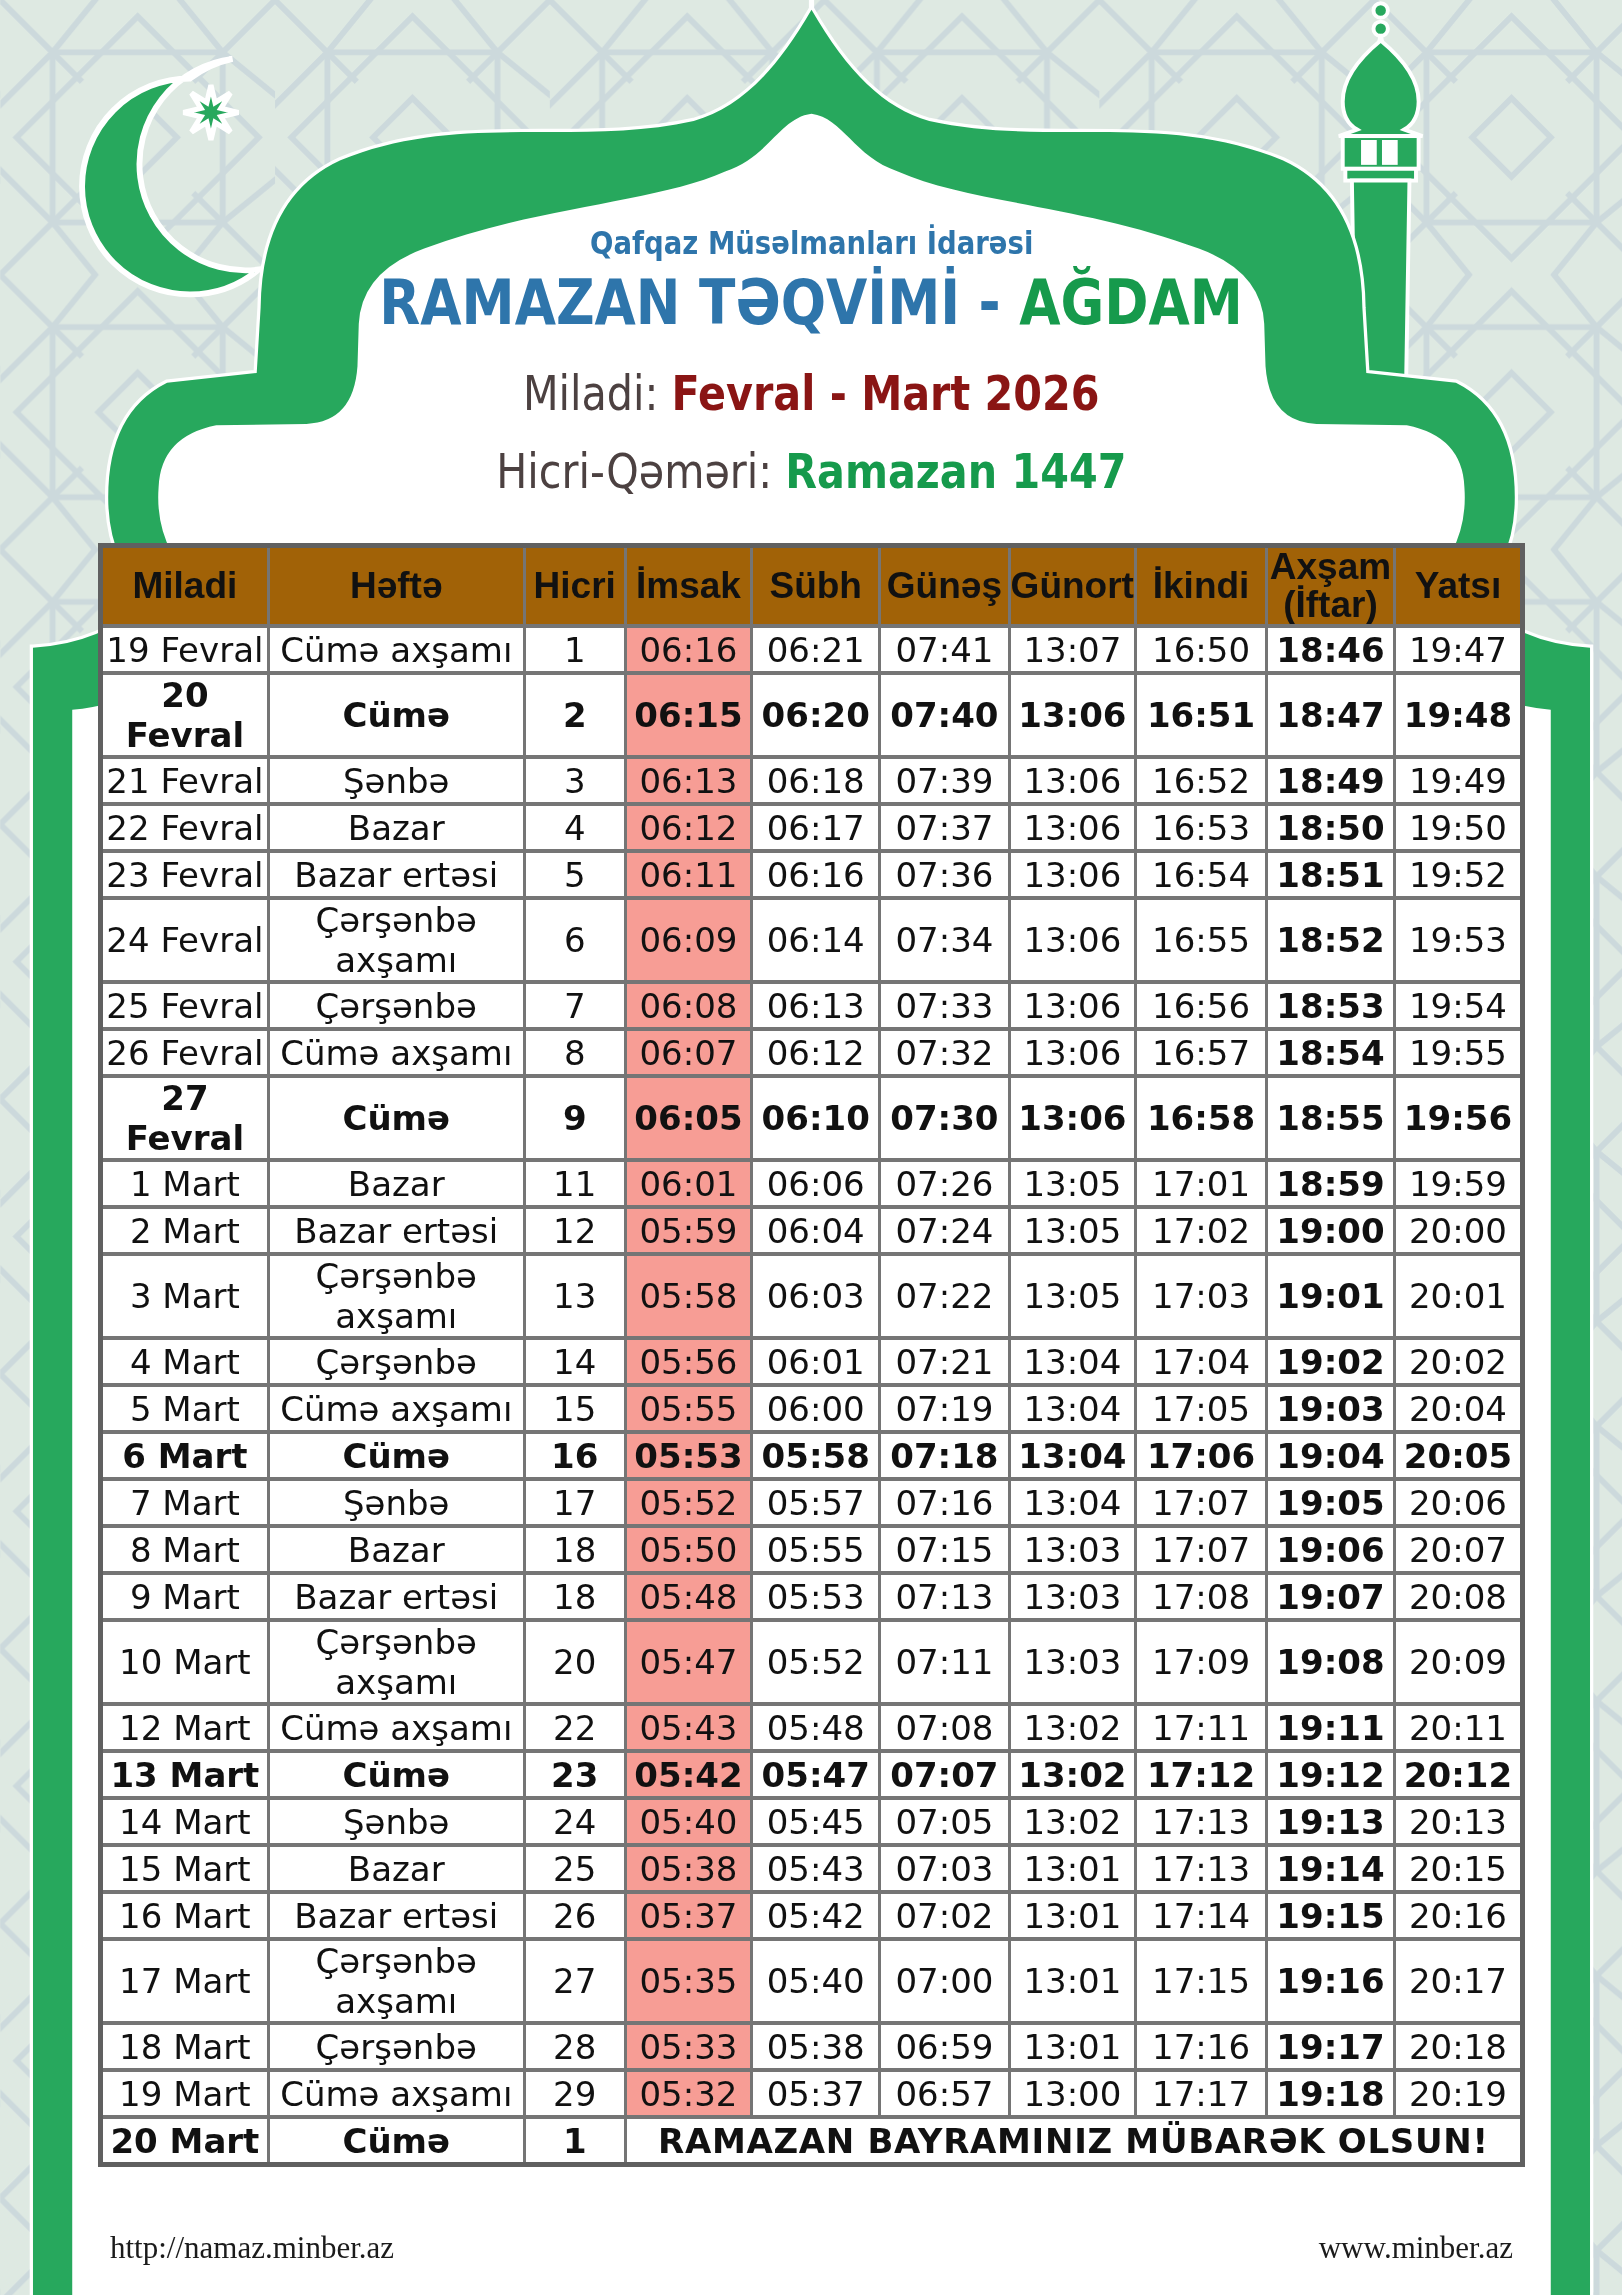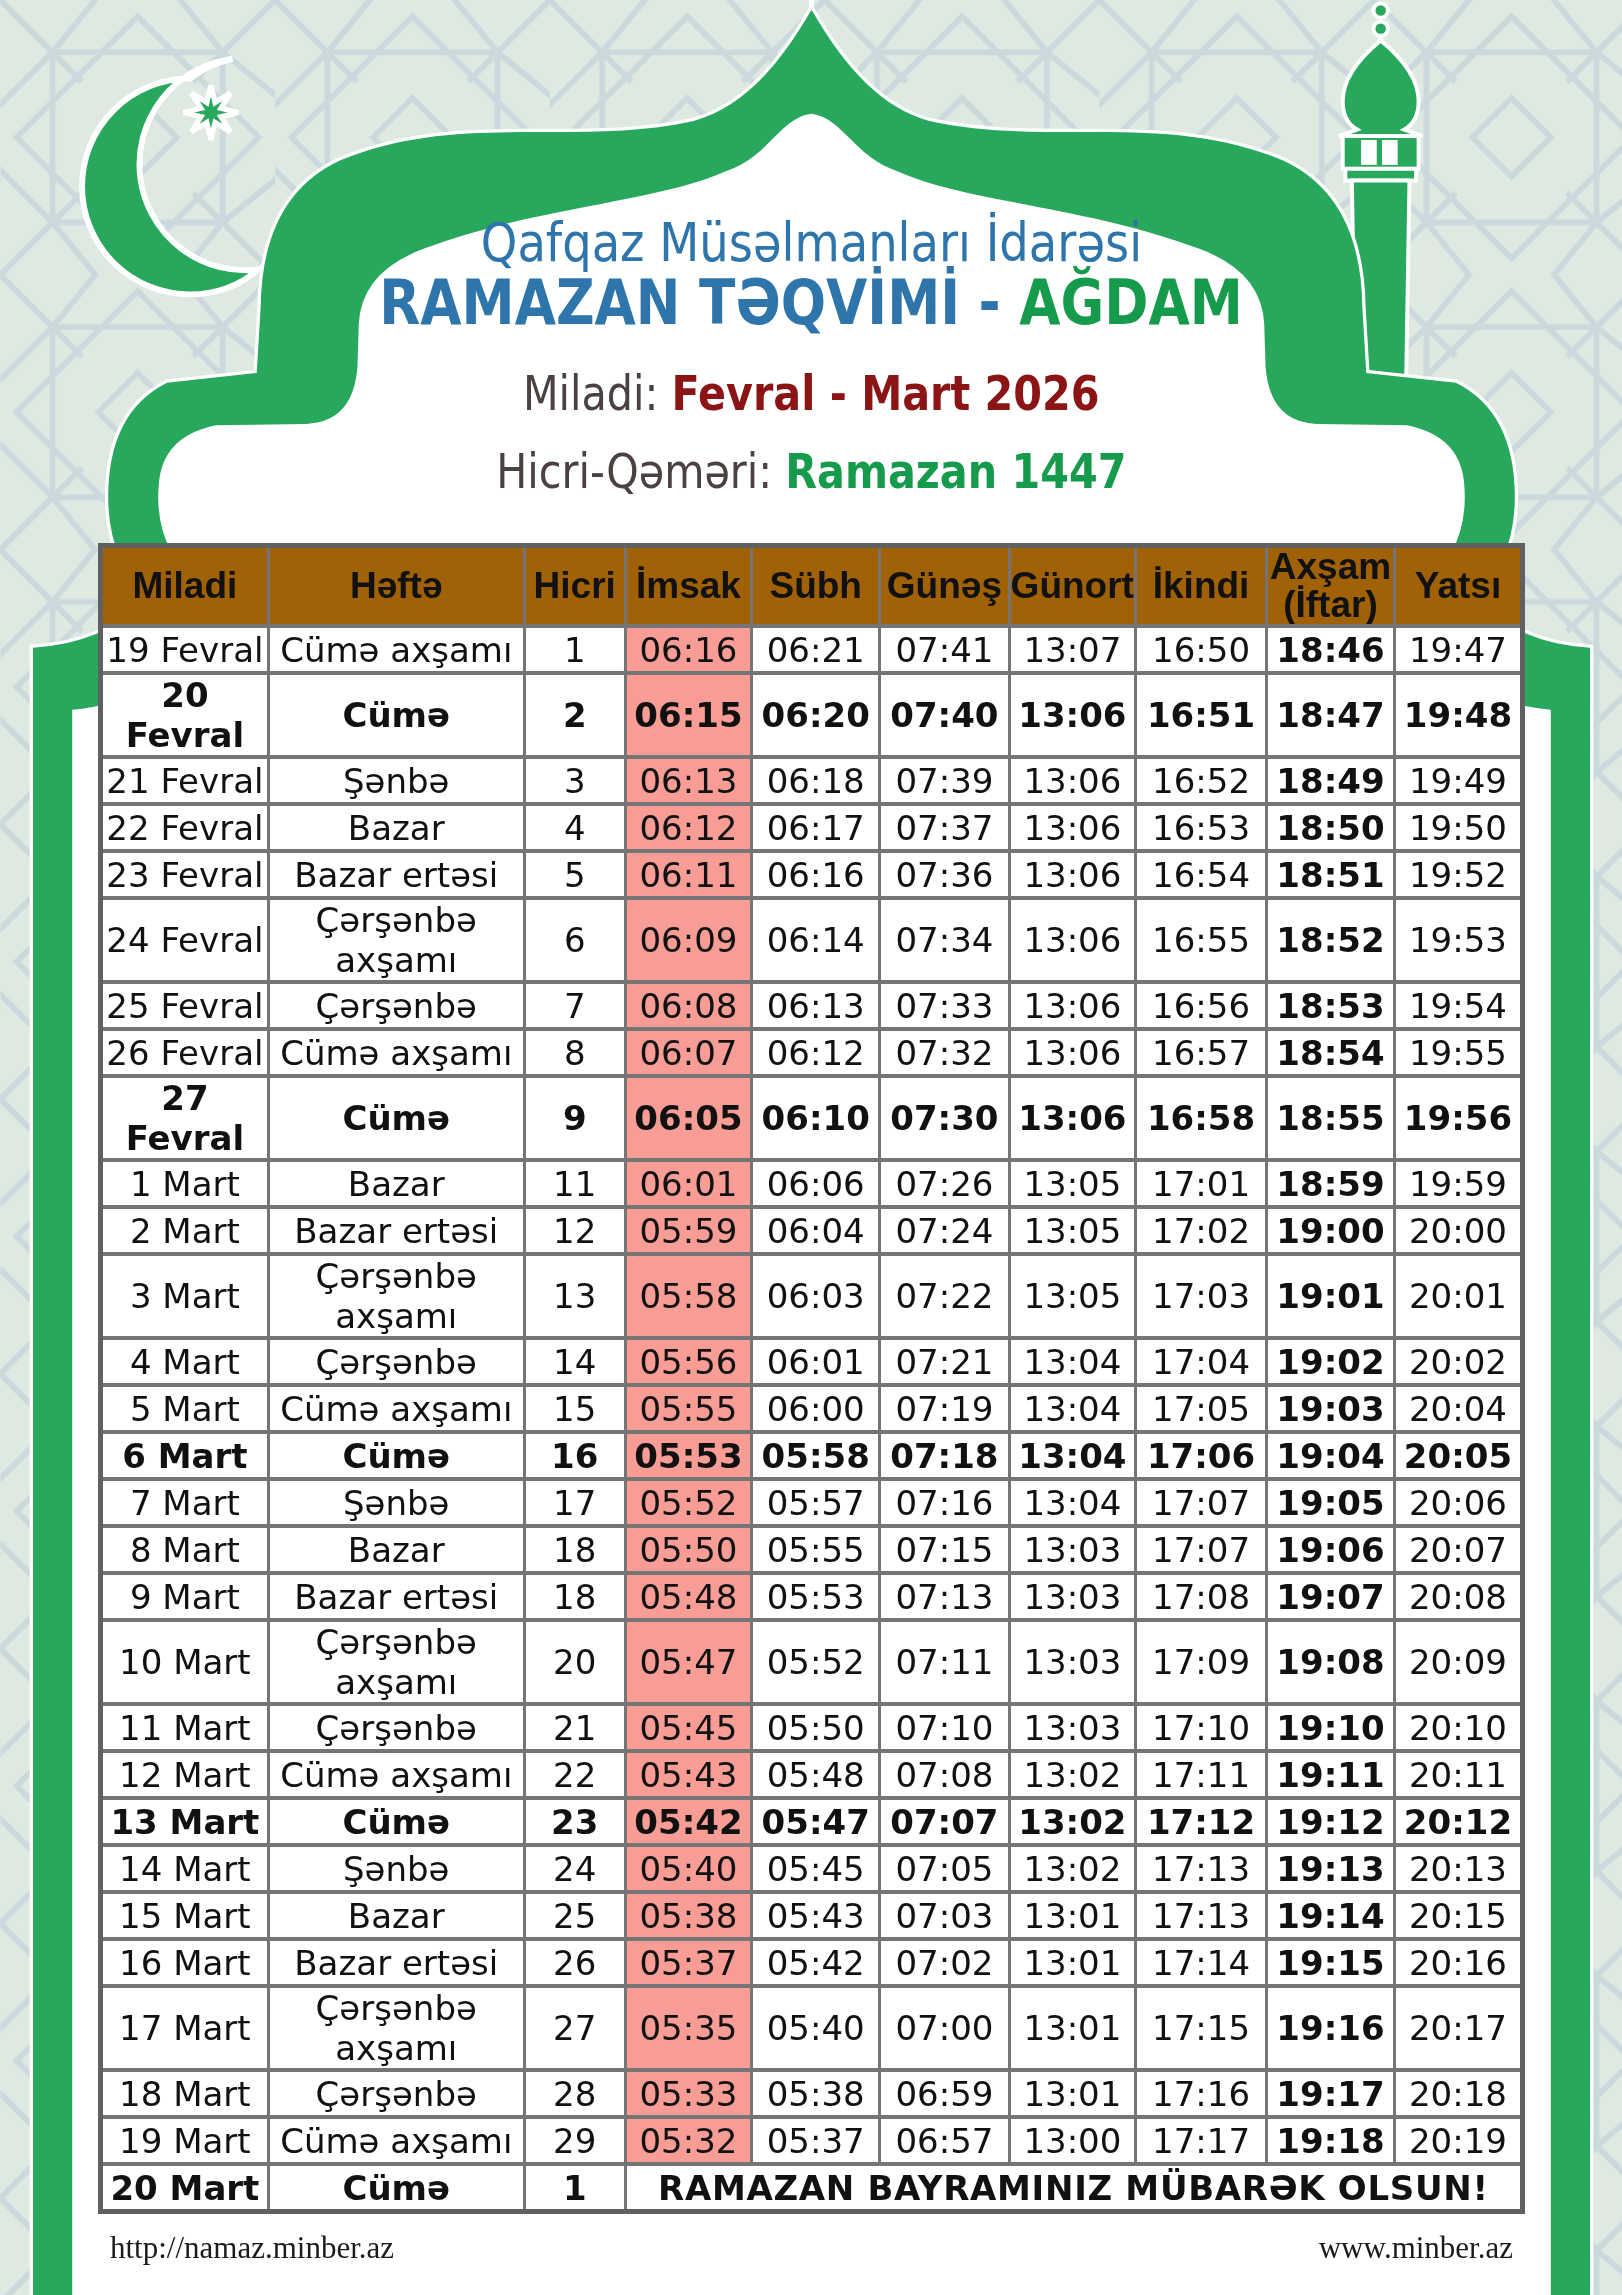--- a/index.html
+++ b/index.html
@@ -5,21 +5,21 @@
   html,body{margin:0;padding:0;}
   body{width:1623px;height:2295px;position:relative;overflow:hidden;background:#dee9e2;
        font-family:"DejaVu Sans", sans-serif;}
   #page{position:absolute;inset:0;width:1623px;height:2295px;}
   #bg-art{position:absolute;left:0;top:0;z-index:0;}
   #content{position:absolute;inset:0;z-index:1;}
 
   
   .title-line{position:absolute;left:0;width:100%;text-align:center;white-space:nowrap;}
   .condense{display:inline-block;transform:scaleX(0.86);transform-origin:center;}
-  #org-title{top:220px;font-size:54px;line-height:46px;color:var(--blue);font-weight:400;text-align:center;}
+  #org-title{top:220px;font-size:32px;line-height:46px;color:var(--blue);font-weight:700;text-align:center;}
   #cal-title{top:271px;font-size:62px;line-height:64px;font-weight:700;color:var(--blue);}
   #cal-title .city{color:var(--tgreen);}
   #miladi-line,#hijri-line{font-size:48px;line-height:51px;color:var(--label);}
   #miladi-line{top:368px;}
   #hijri-line{top:446px;}
   #miladi-line .val{color:var(--dred);font-weight:700;}
   #hijri-line .val{color:var(--tgreen);font-weight:700;}
 
   
   #prayer-table{position:absolute;left:98px;top:543px;width:1427px;
@@ -413,32 +413,20 @@
             <td class="col-hicri">20</td>
             <td class="col-imsak">05:47</td>
             <td class="col-subh">05:52</td>
             <td class="col-gunes">07:11</td>
             <td class="col-gunorta">13:03</td>
             <td class="col-ikindi">17:09</td>
             <td class="col-axsham">19:08</td>
             <td class="col-yatsi">20:09</td>
           </tr>
           <tr class="hl-none">
-            <td class="col-miladi">11 Mart</td>
-            <td class="col-hefte">Çərşənbə</td>
-            <td class="col-hicri">21</td>
-            <td class="col-imsak">05:45</td>
-            <td class="col-subh">05:50</td>
-            <td class="col-gunes">07:10</td>
-            <td class="col-gunorta">13:03</td>
-            <td class="col-ikindi">17:10</td>
-            <td class="col-axsham">19:10</td>
-            <td class="col-yatsi">20:10</td>
-          </tr>
-          <tr class="hl-none">
             <td class="col-miladi">12 Mart</td>
             <td class="col-hefte">Cümə axşamı</td>
             <td class="col-hicri">22</td>
             <td class="col-imsak">05:43</td>
             <td class="col-subh">05:48</td>
             <td class="col-gunes">07:08</td>
             <td class="col-gunorta">13:02</td>
             <td class="col-ikindi">17:11</td>
             <td class="col-axsham">19:11</td>
             <td class="col-yatsi">20:11</td>

